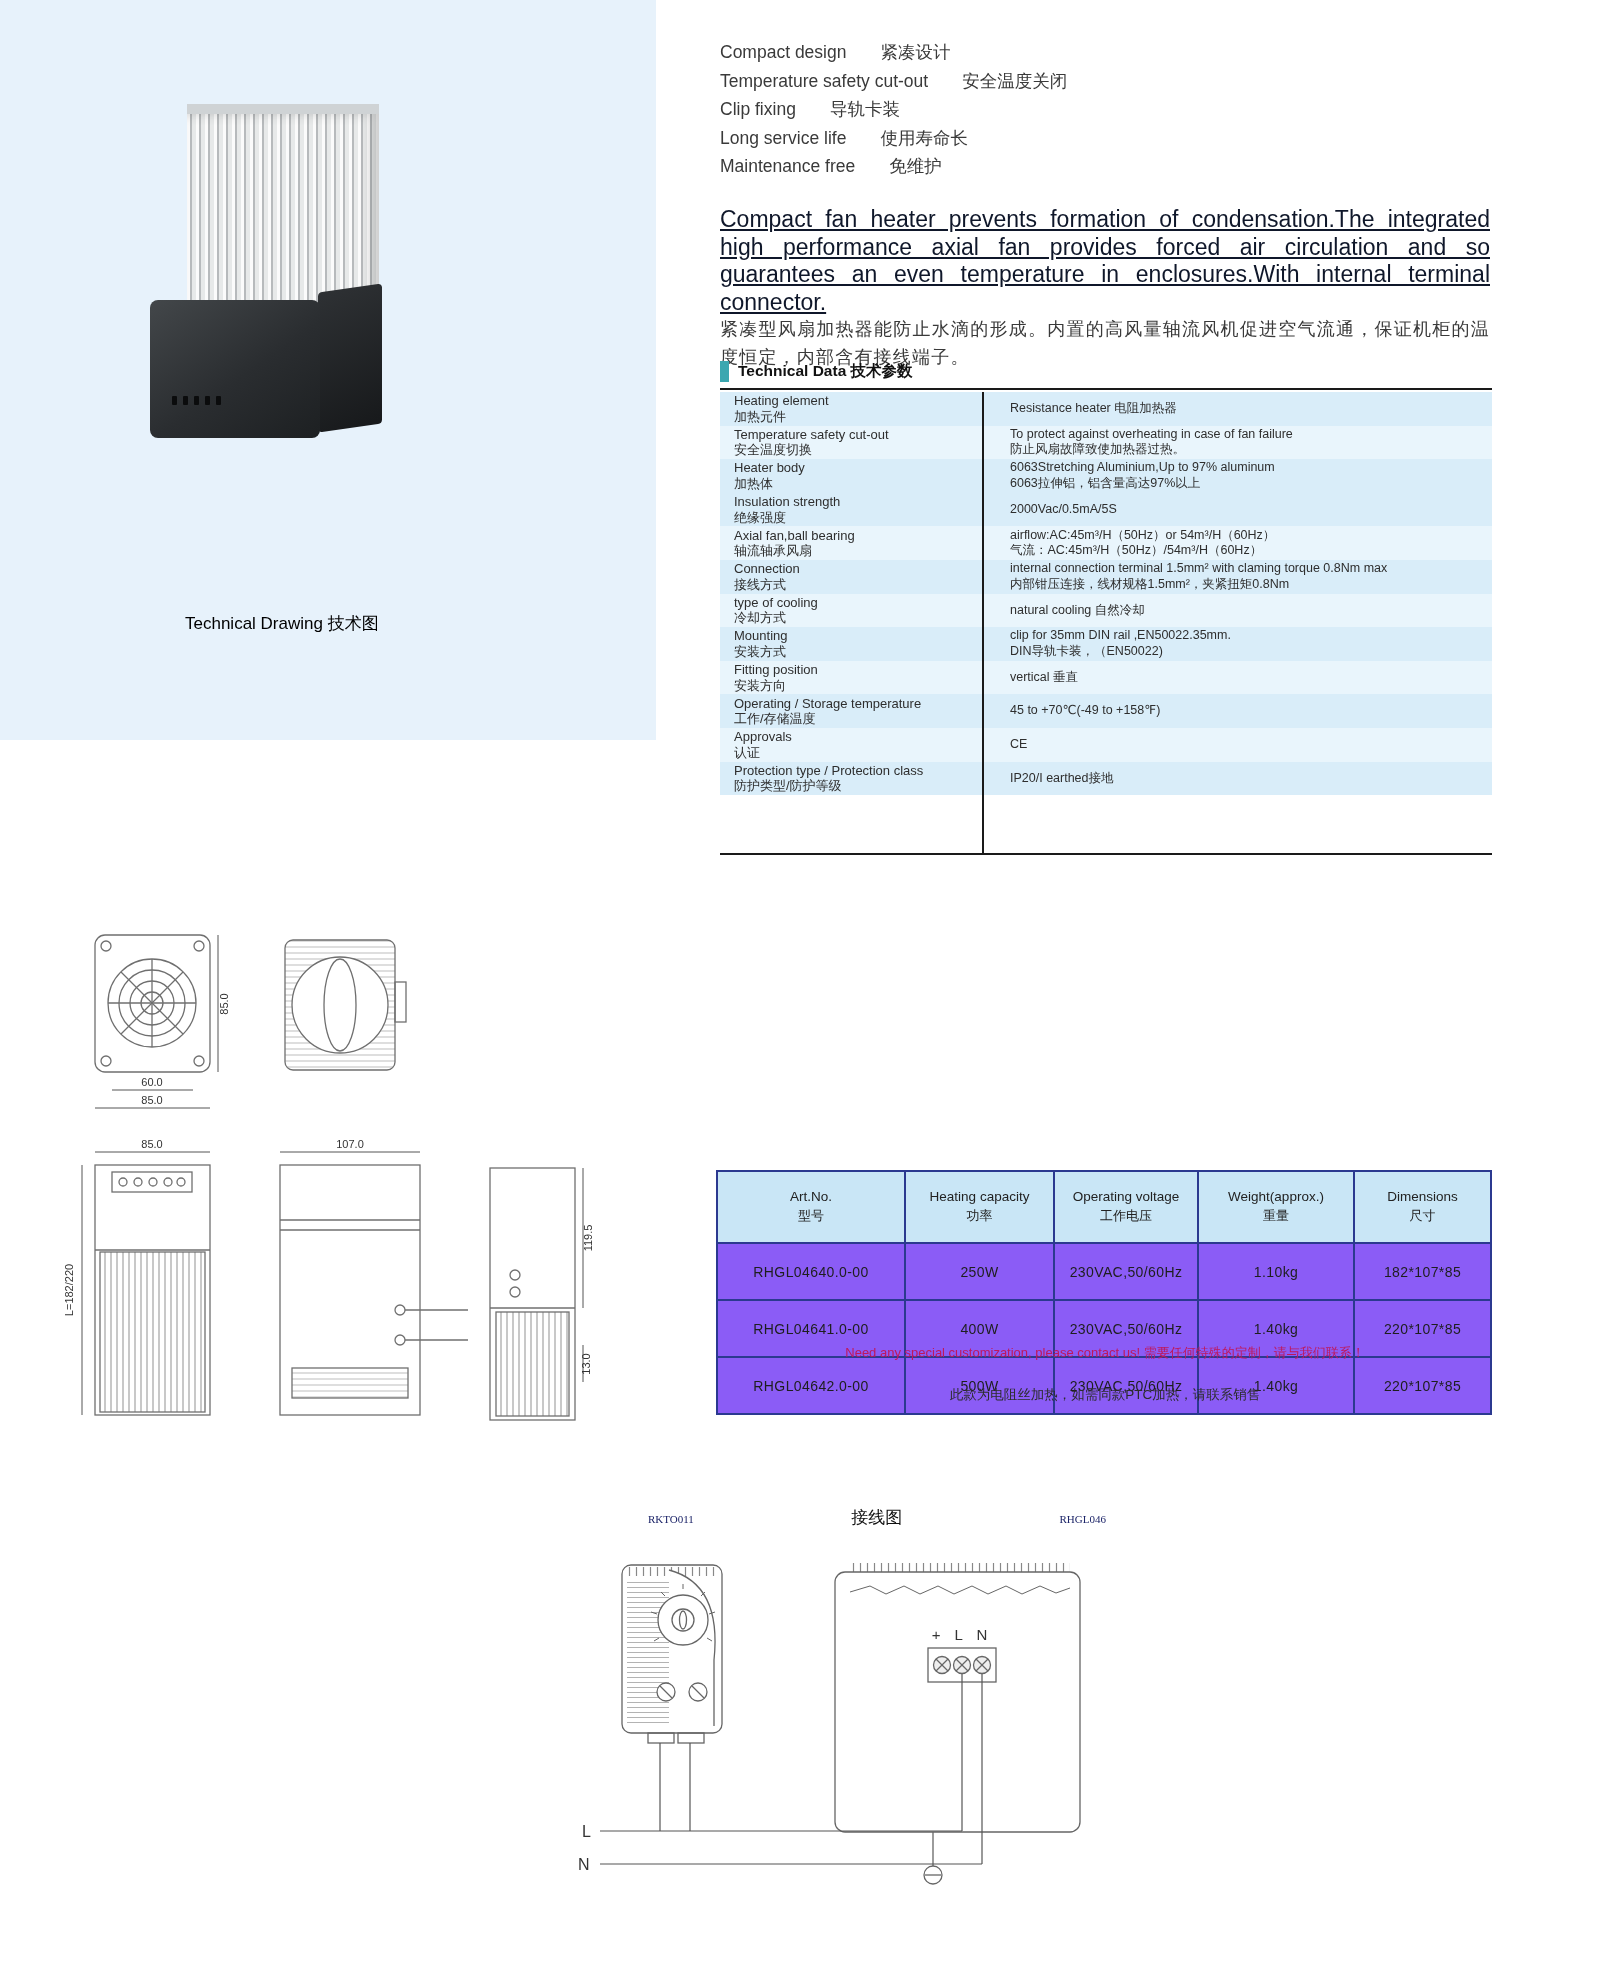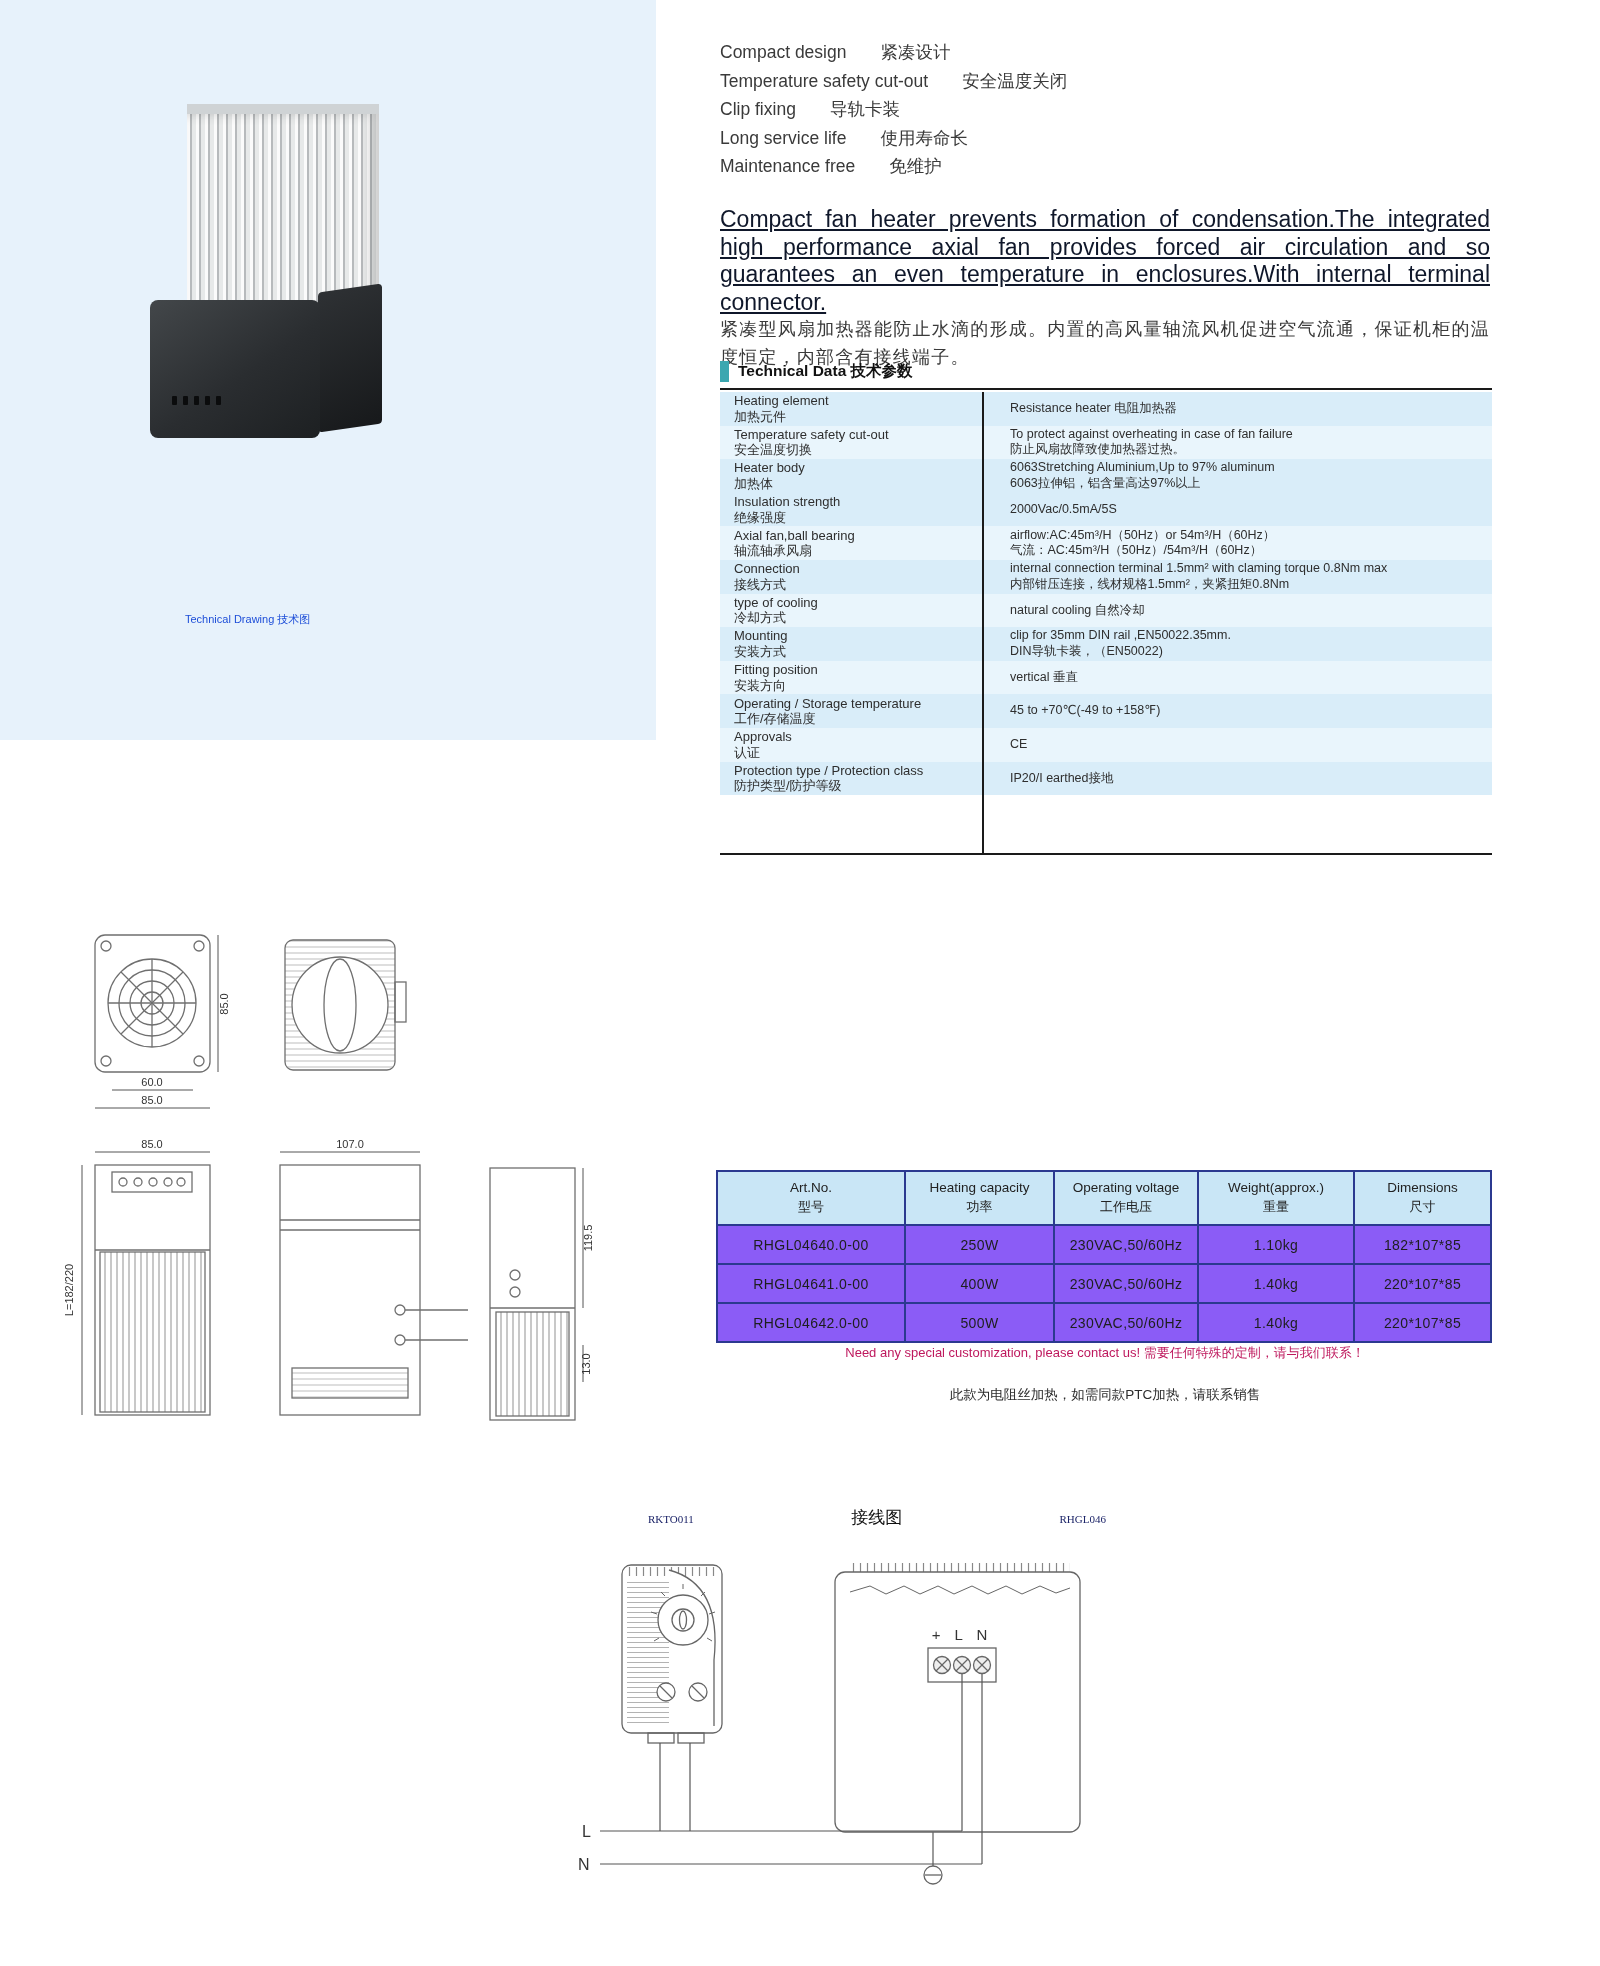--- a/index.html
+++ b/index.html
@@ -10,21 +10,21 @@
   .panel{left:0;top:0;width:656px;height:740px;background:#e7f2fb;}
   .fins{left:187px;top:104px;width:192px;height:238px;
         background:repeating-linear-gradient(90deg,#fbfbfb 0 3px,#b7babc 3px 5px,#e7e9e9 5px 9px);
         border-top:10px solid #cfd3d5;box-shadow:inset -8px 0 12px rgba(0,0,0,.18);}
   .base-front{left:150px;top:300px;width:170px;height:138px;border-radius:8px;
         background:linear-gradient(145deg,#43474a 0%,#2a2d30 55%,#1d2022 100%);}
   .base-side{left:318px;top:288px;width:64px;height:140px;border-radius:4px;
         background:linear-gradient(160deg,#2e3134,#17191b);transform:skewY(-8deg);}
   .slots{left:172px;top:396px;display:flex;gap:6px;}
   .slots span{display:block;width:5px;height:9px;background:#0b0c0d;border-radius:1px;}
-  .td-label{left:185px;top:612px;font-size:11px;color:#1d4ed8;}
+  .td-label{left:185px;top:612px;font-size:17px;color:#000000;}
   
   .features{left:720px;top:38px;}
   .feat{font-size:17.5px;line-height:28.5px;color:#3a3a3a;}
   .feat .cn{margin-left:34px;}
   .intro{left:720px;top:206px;width:770px;}
   .intro .en{font-size:23px;line-height:27.5px;text-align:justify;color:#0f172a;text-decoration:underline;}
   .intro .cn{font-size:18px;line-height:27.5px;letter-spacing:1.2px;text-align:justify;color:#3a3a3a;}
   .th-head{left:720px;top:361px;display:flex;align-items:center;}
   .teal-bar{width:9px;height:21px;background:#3ba7b0;margin-right:9px;}
   .th-title{font-size:15.5px;font-weight:bold;color:#111;}
@@ -34,21 +34,21 @@
   .trow{display:flex;height:33.6px;margin-bottom:0;}
   .tl{width:262px;box-sizing:border-box;padding-left:14px;display:flex;flex-direction:column;justify-content:center;}
   .tr{flex:1;box-sizing:border-box;padding-left:28px;display:flex;flex-direction:column;justify-content:center;}
   .tl div{font-size:13px;line-height:15.5px;}
   .tr div{font-size:12.5px;line-height:15.5px;}
   .c1{background:#d9edf9;} .c2{background:#e9f5fc;}
   .tdiv{left:982px;top:392px;width:2px;height:461px;background:#1a1a1a;}
   .tbot{left:720px;top:853px;width:772px;height:2px;background:#1a1a1a;}
   
   .ptable{border-collapse:collapse;table-layout:fixed;}
-  .ptable th,.ptable td{border:2px solid #2b3990;text-align:center;padding:0;}
+  .ptable th,.ptable td{border:2px solid #2b3990;text-align:center;padding:9px;}
   .ptable th{background:#c9e6f6;font-weight:normal;height:52px;}
   .ptable th .en{display:block;font-size:13.5px;color:#222;}
   .ptable th .cn{display:block;font-size:13px;color:#222;margin-top:3px;}
   .ptable td{height:37px;font-size:14px;color:#1e1e1e;background:#8b5cf6;letter-spacing:.4px;}
   .note1{left:718px;top:1344px;width:774px;text-align:center;font-size:13px;color:#be185d;}
   .note2{left:718px;top:1386px;width:774px;text-align:center;font-size:13.5px;color:#2c2c2c;}
   
   .wtitle{left:648px;top:1506px;width:458px;display:flex;justify-content:space-between;align-items:baseline;}
   .wcode{font-family:Liberation Serif, serif;font-size:11px;color:#1c2468;}
   .wcn{font-size:17px;color:#111;}

